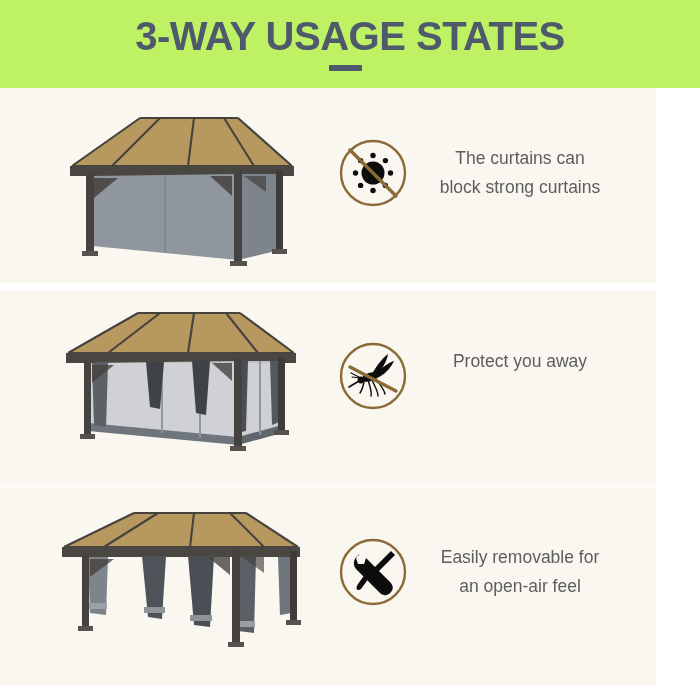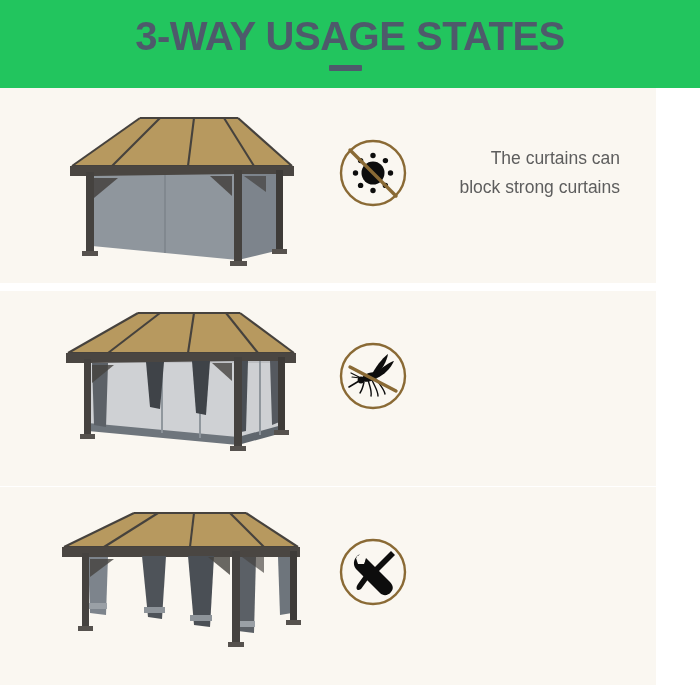--- a/index.html
+++ b/index.html
@@ -15,21 +15,21 @@
     position: relative;
   }
 
   
   .header {
     position: absolute;
     top: 0;
     left: 0;
     width: 700px;
     height: 88px;
-    background: #22c55e;
+    background: #bef264;
   }
   .page-title {
     position: absolute;
     top: 12px;
     left: 0;
     width: 700px;
     text-align: center;
     font-size: 40px;
     font-weight: bold;
     letter-spacing: -0.5px;
@@ -85,21 +85,21 @@
     height: 70px;
   }
   .icon-svg { display: block; }
 
   
   .feature-text {
     position: absolute;
     left: 420px;
     top: 56px;
     width: 200px;
-    text-align: right;
+    text-align: center;
     color: #5d5d5d;
     font-size: 17.5px;
     line-height: 29px;
     font-family: "Liberation Sans", sans-serif;
   }
   .feature-text .line {
     display: block;
     white-space: nowrap;
   }
 </style>
@@ -247,20 +247,21 @@
           <path d="M30,39 C32,46 34,50 33,55"></path>
           <path d="M34,39 C37,46 40,50 40,55"></path>
           <path d="M38,38 C42,44 46,48 47,53"></path>
           <path d="M26,41 C25,46 24,49 22,52"></path>
         </g>
         <line x1="12" y1="26" x2="58" y2="50" stroke="#8a6a35" stroke-width="3.4" stroke-linecap="round"></line>
       </svg>
     </div>
 
     <div class="feature-text">
+      <span class="line">Protect you away</span>
     </div>
 
   </div>
 </div>
 
 <div class="panel" id="panel-3">
   <div class="panel-inner">
 
     <div class="gazebo-figure">
       <svg class="gazebo-svg" width="270" height="195" viewBox="0 0 270 195" xmlns="http://www.w3.org/2000/svg">
@@ -310,15 +311,19 @@
           <path d="M34,37 L30,33 L20,47 C17,51 19,55 23,52 Z"></path>
         </g>
 
         <g fill="#0d0d0d">
           <path d="M22,17 C16,20 14,27 18,32 L42,56 C45,59 50,59 53,55 C56,52 55,48 52,45 L28,21 L26,27 L20,27 L18,21 Z"></path>
           <path d="M19,19 L25,19 L27,25 L21,26 Z" fill="#faf7f1"></path>
         </g>
       </svg>
     </div>
 
+    <div class="feature-text">
+      <span class="line">Easily removable for</span>
+      <span class="line">an open-air feel</span>
+    </div>
 
   </div>
 </div>
 
 </body></html>

